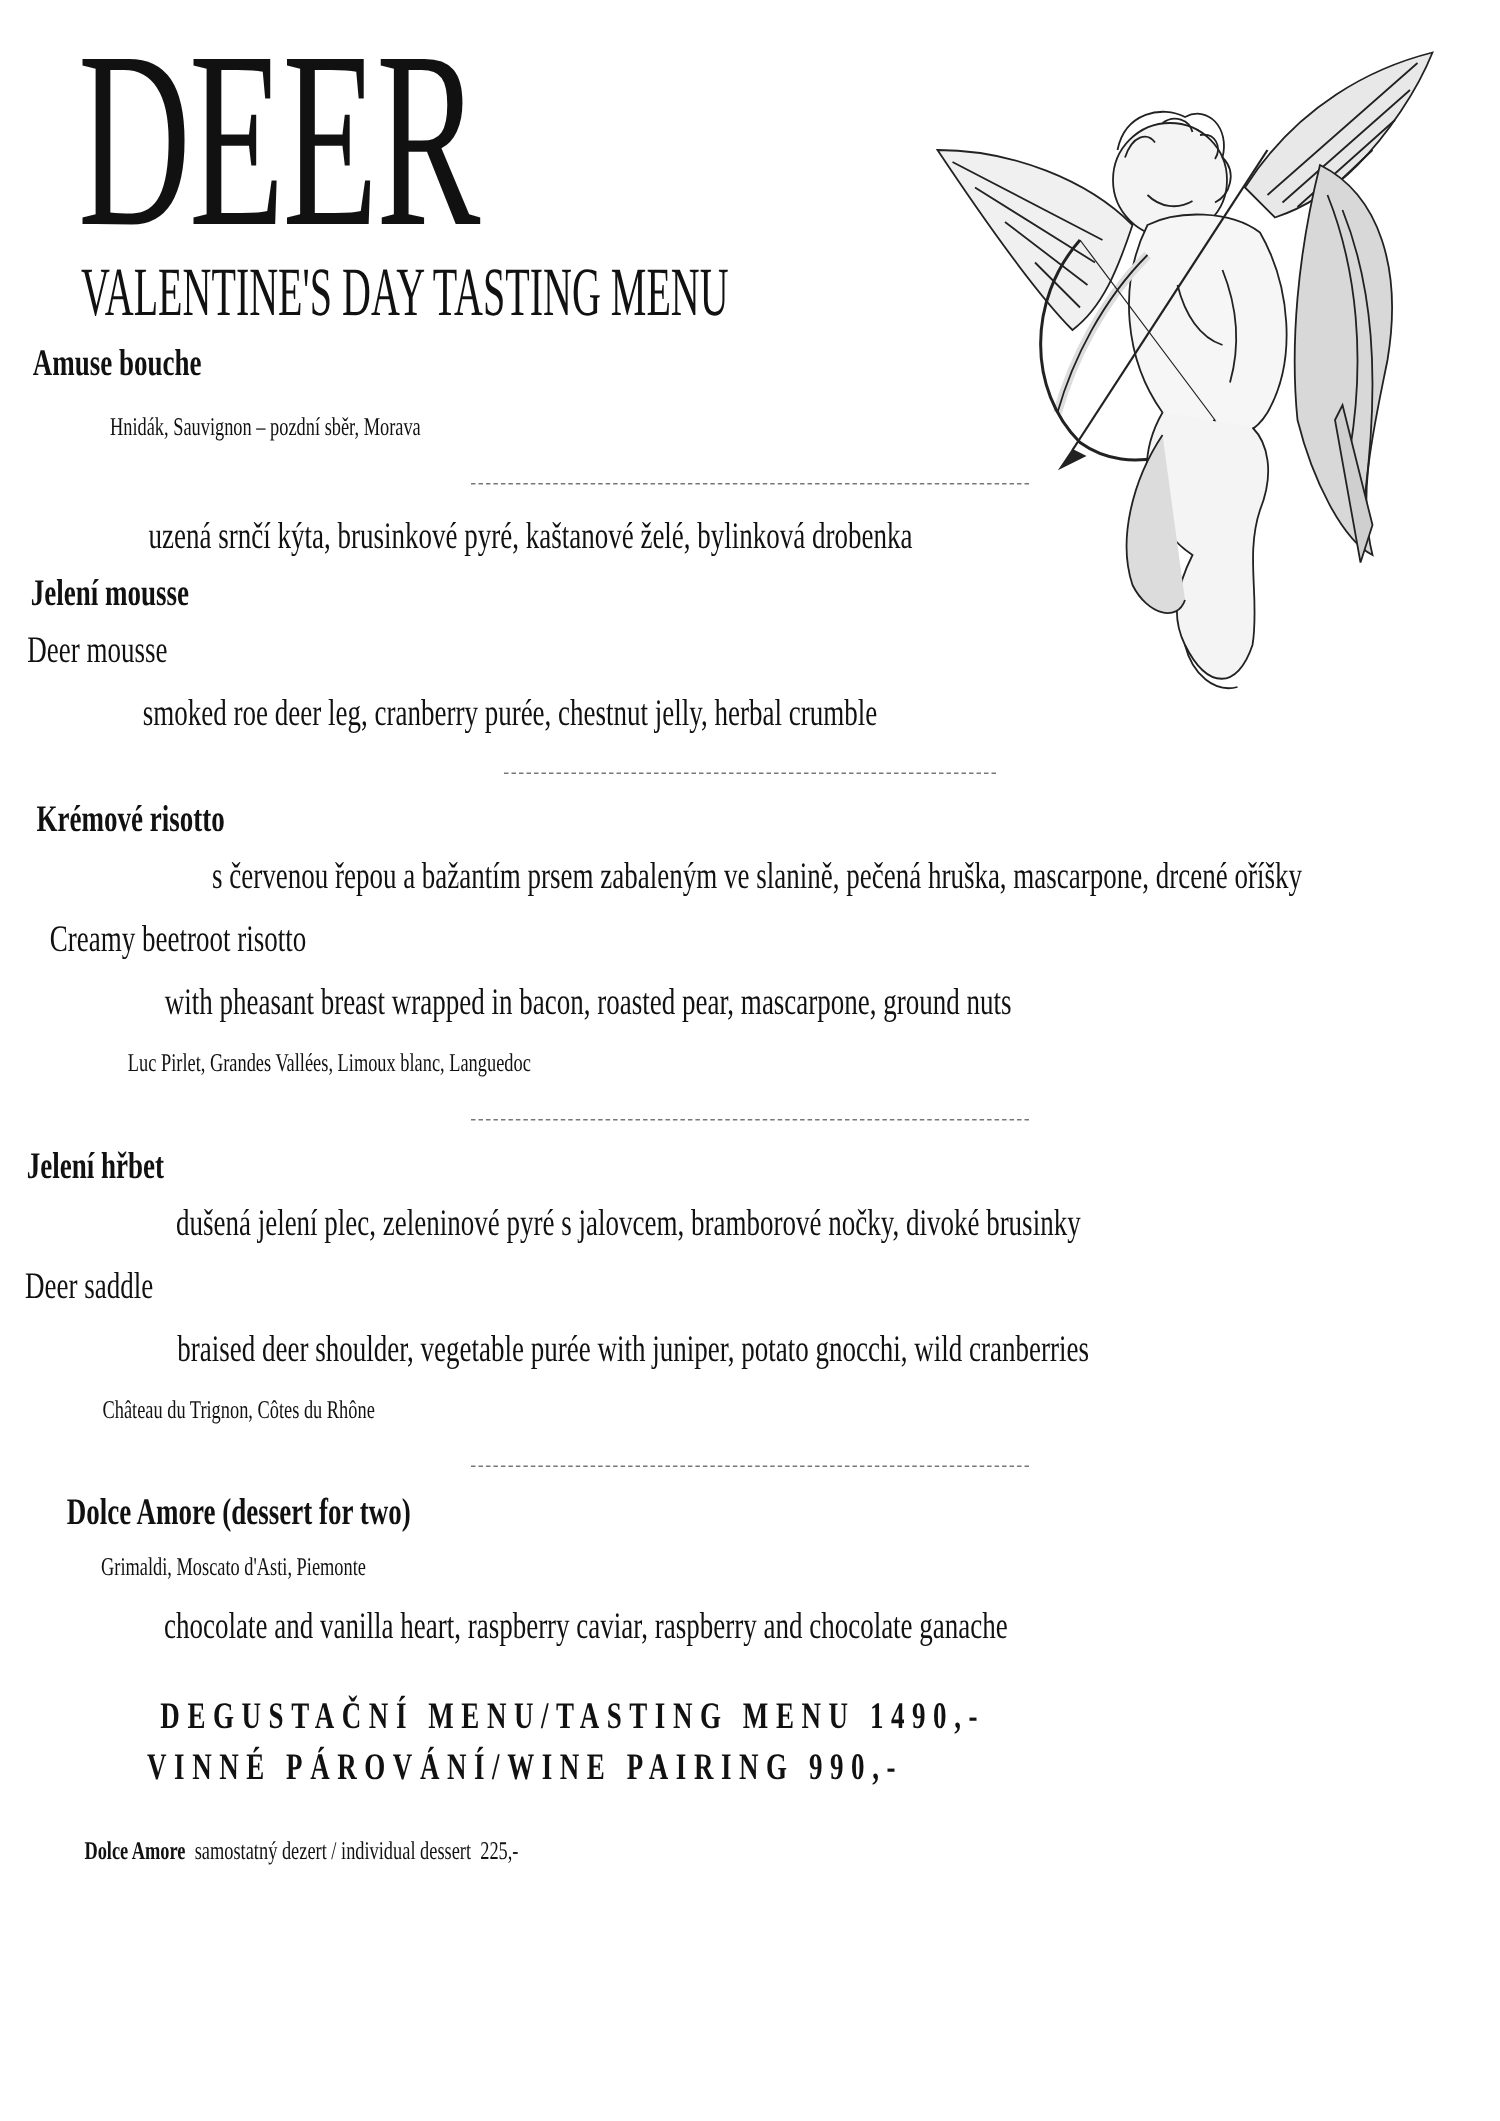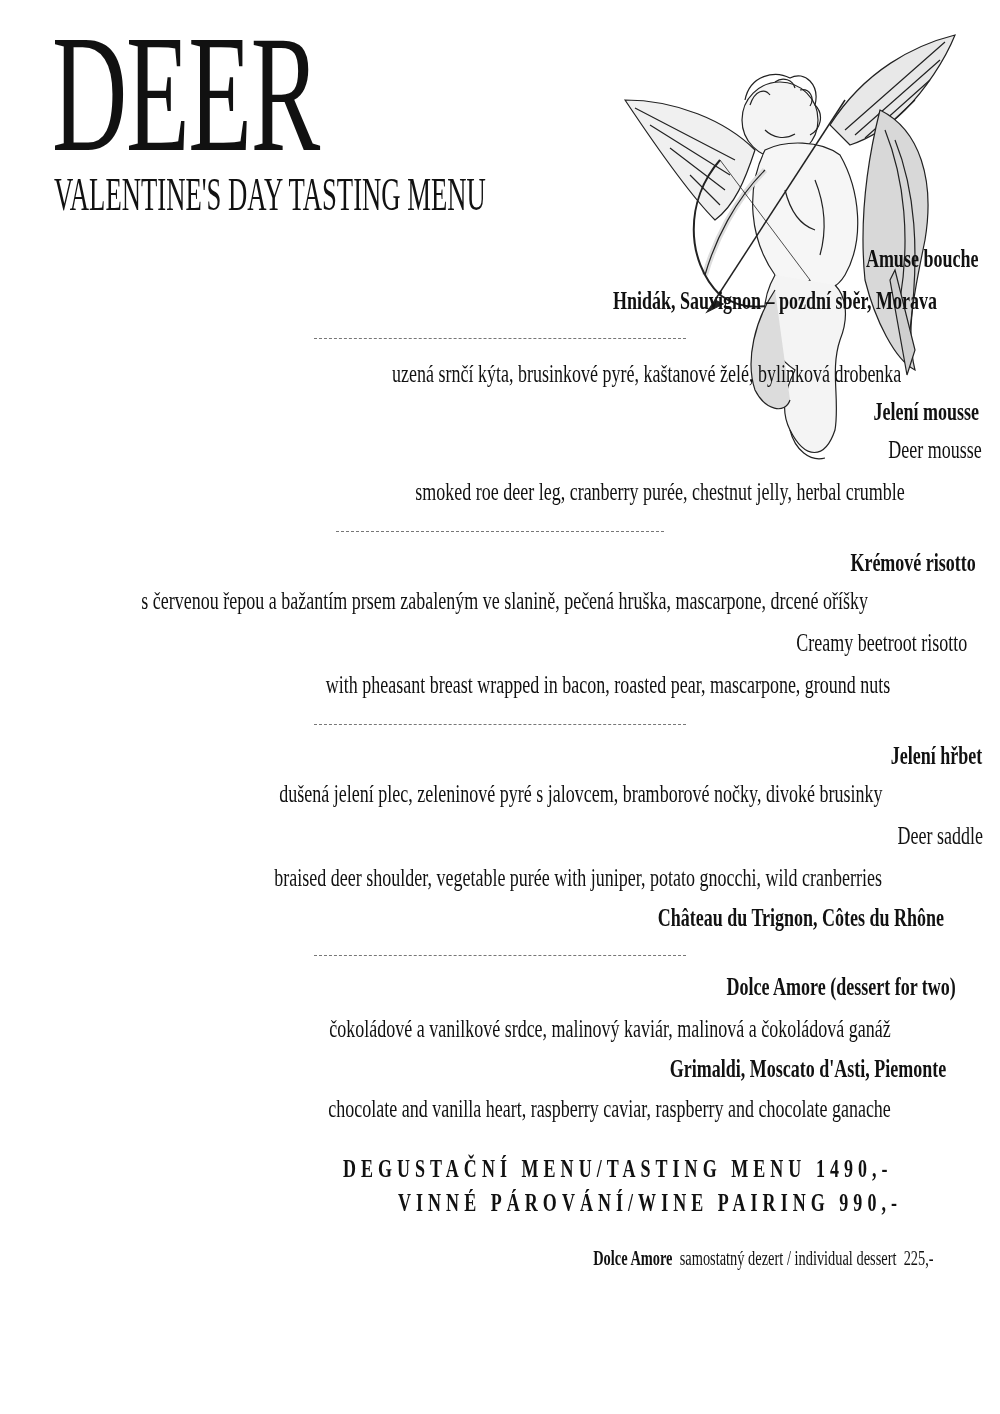--- a/index.html
+++ b/index.html
@@ -1,29 +1,29 @@
 <!DOCTYPE html>
 <html><head>
 <meta charset="utf-8">
 <style>
   html, body { margin: 0; padding: 0; background: #ffffff; }
   body { width: 1000px; height: 1414px; position: relative; overflow: hidden; color: #111; font-family: "Liberation Serif", serif; }
   .title { position: absolute; left: 52px; top: 28px; font-size: 168px; line-height: 130px; letter-spacing: -2px; transform: scaleX(0.62); transform-origin: left top; font-weight: normal; margin: 0; }
   .subtitle { position: absolute; left: 54px; top: 172px; font-size: 46px; line-height: 46px; transform: scaleX(0.58); transform-origin: left top; white-space: nowrap; margin: 0; font-weight: normal; }
   .cupid { position: absolute; left: 615px; top: 30px; width: 355px; height: 445px; }
-  .menu { position: absolute; left: 0; top: 226px; width: 1000px; text-align: right; margin-top: 16px; }
+  .menu { position: absolute; left: 0; top: 226px; width: 1000px; text-align: left; }
   .line { display: block; white-space: nowrap; margin: 0 auto; }
   .cond { display: inline-block; transform: scaleX(0.72); transform-origin: center; }
   .course-title { font-weight: bold; font-size: 25px; line-height: 34px; height: 34px; }
   .desc { font-size: 25px; line-height: 42px; height: 42px; }
-  .wine { font-weight: bold; font-size: 25px; line-height: 38px; height: 38px; }
+  .wine { font-weight: normal; font-size: 17px; line-height: 38px; height: 38px; padding-left: 33px; }
   .sep { width: 372px; border-top: 1.5px dashed #777; margin: 18px auto 14px auto; height: 0; }
   .course { margin: 0; }
   .price { font-weight: bold; font-size: 25px; letter-spacing: 7px; line-height: 34px; height: 34px; }
-  .footer { font-size: 20px; line-height: 40px; height: 40px; margin-top: 18px; }
+  .footer { font-size: 17px; line-height: 40px; height: 40px; margin-top: 18px; }
   .footer b { font-weight: bold; }
 </style>
 </head>
 <body>
 
 <h1 class="title">DEER</h1>
 <h2 class="subtitle">VALENTINE'S DAY TASTING MENU</h2>
 
 <svg class="cupid" viewBox="0 0 355 445" xmlns="http://www.w3.org/2000/svg">
   <g fill="none" stroke="#222" stroke-width="1.2">
@@ -75,35 +75,35 @@
     <div class="line desc"><span class="cond">Deer mousse</span></div>
     <div class="line desc"><span class="cond">smoked roe deer leg, cranberry purée, chestnut jelly, herbal crumble</span></div>
   </div>
   <div class="sep" style="width:328px;"></div>
 
   <div class="course">
     <div class="line course-title"><span class="cond">Krémové risotto</span></div>
     <div class="line desc"><span class="cond">s červenou řepou a bažantím prsem zabaleným ve slanině, pečená hruška, mascarpone, drcené oříšky</span></div>
     <div class="line desc"><span class="cond">Creamy beetroot risotto</span></div>
     <div class="line desc"><span class="cond">with pheasant breast wrapped in bacon, roasted pear, mascarpone, ground nuts</span></div>
+    <div class="line wine"><span class="cond">Luc Pirlet, Grandes Vallées, Limoux blanc, Languedoc</span></div>
   </div>
   <div class="sep"></div>
 
   <div class="course">
     <div class="line course-title"><span class="cond">Jelení hřbet</span></div>
     <div class="line desc"><span class="cond">dušená jelení plec, zeleninové pyré s jalovcem, bramborové nočky, divoké brusinky</span></div>
     <div class="line desc"><span class="cond">Deer saddle</span></div>
     <div class="line desc"><span class="cond">braised deer shoulder, vegetable purée with juniper, potato gnocchi, wild cranberries</span></div>
     <div class="line wine"><span class="cond">Château du Trignon, Côtes du Rhône</span></div>
   </div>
   <div class="sep"></div>
 
   <div class="course">
     <div class="line course-title"><span class="cond"><span>Dolce Amore</span> <span>(dessert for two)</span></span></div>
-    <div class="line desc" style="margin-top:4px;"><span class="cond">čokoládové a vanilkové srdce, malinový kaviár, malinová a čokoládová ganáž</span></div>
     <div class="line wine"><span class="cond">Grimaldi, Moscato d'Asti, Piemonte</span></div>
     <div class="line desc"><span class="cond">chocolate and vanilla heart, raspberry caviar, raspberry and chocolate ganache</span></div>
   </div>
 
   <div style="height:22px;"></div>
   <div class="line price"><span class="cond">DEGUSTAČNÍ MENU/TASTING MENU 1490,-</span></div>
   <div class="line price"><span class="cond">VINNÉ PÁROVÁNÍ/WINE PAIRING 990,-</span></div>
 
   <div class="line footer">
     <span class="cond">

